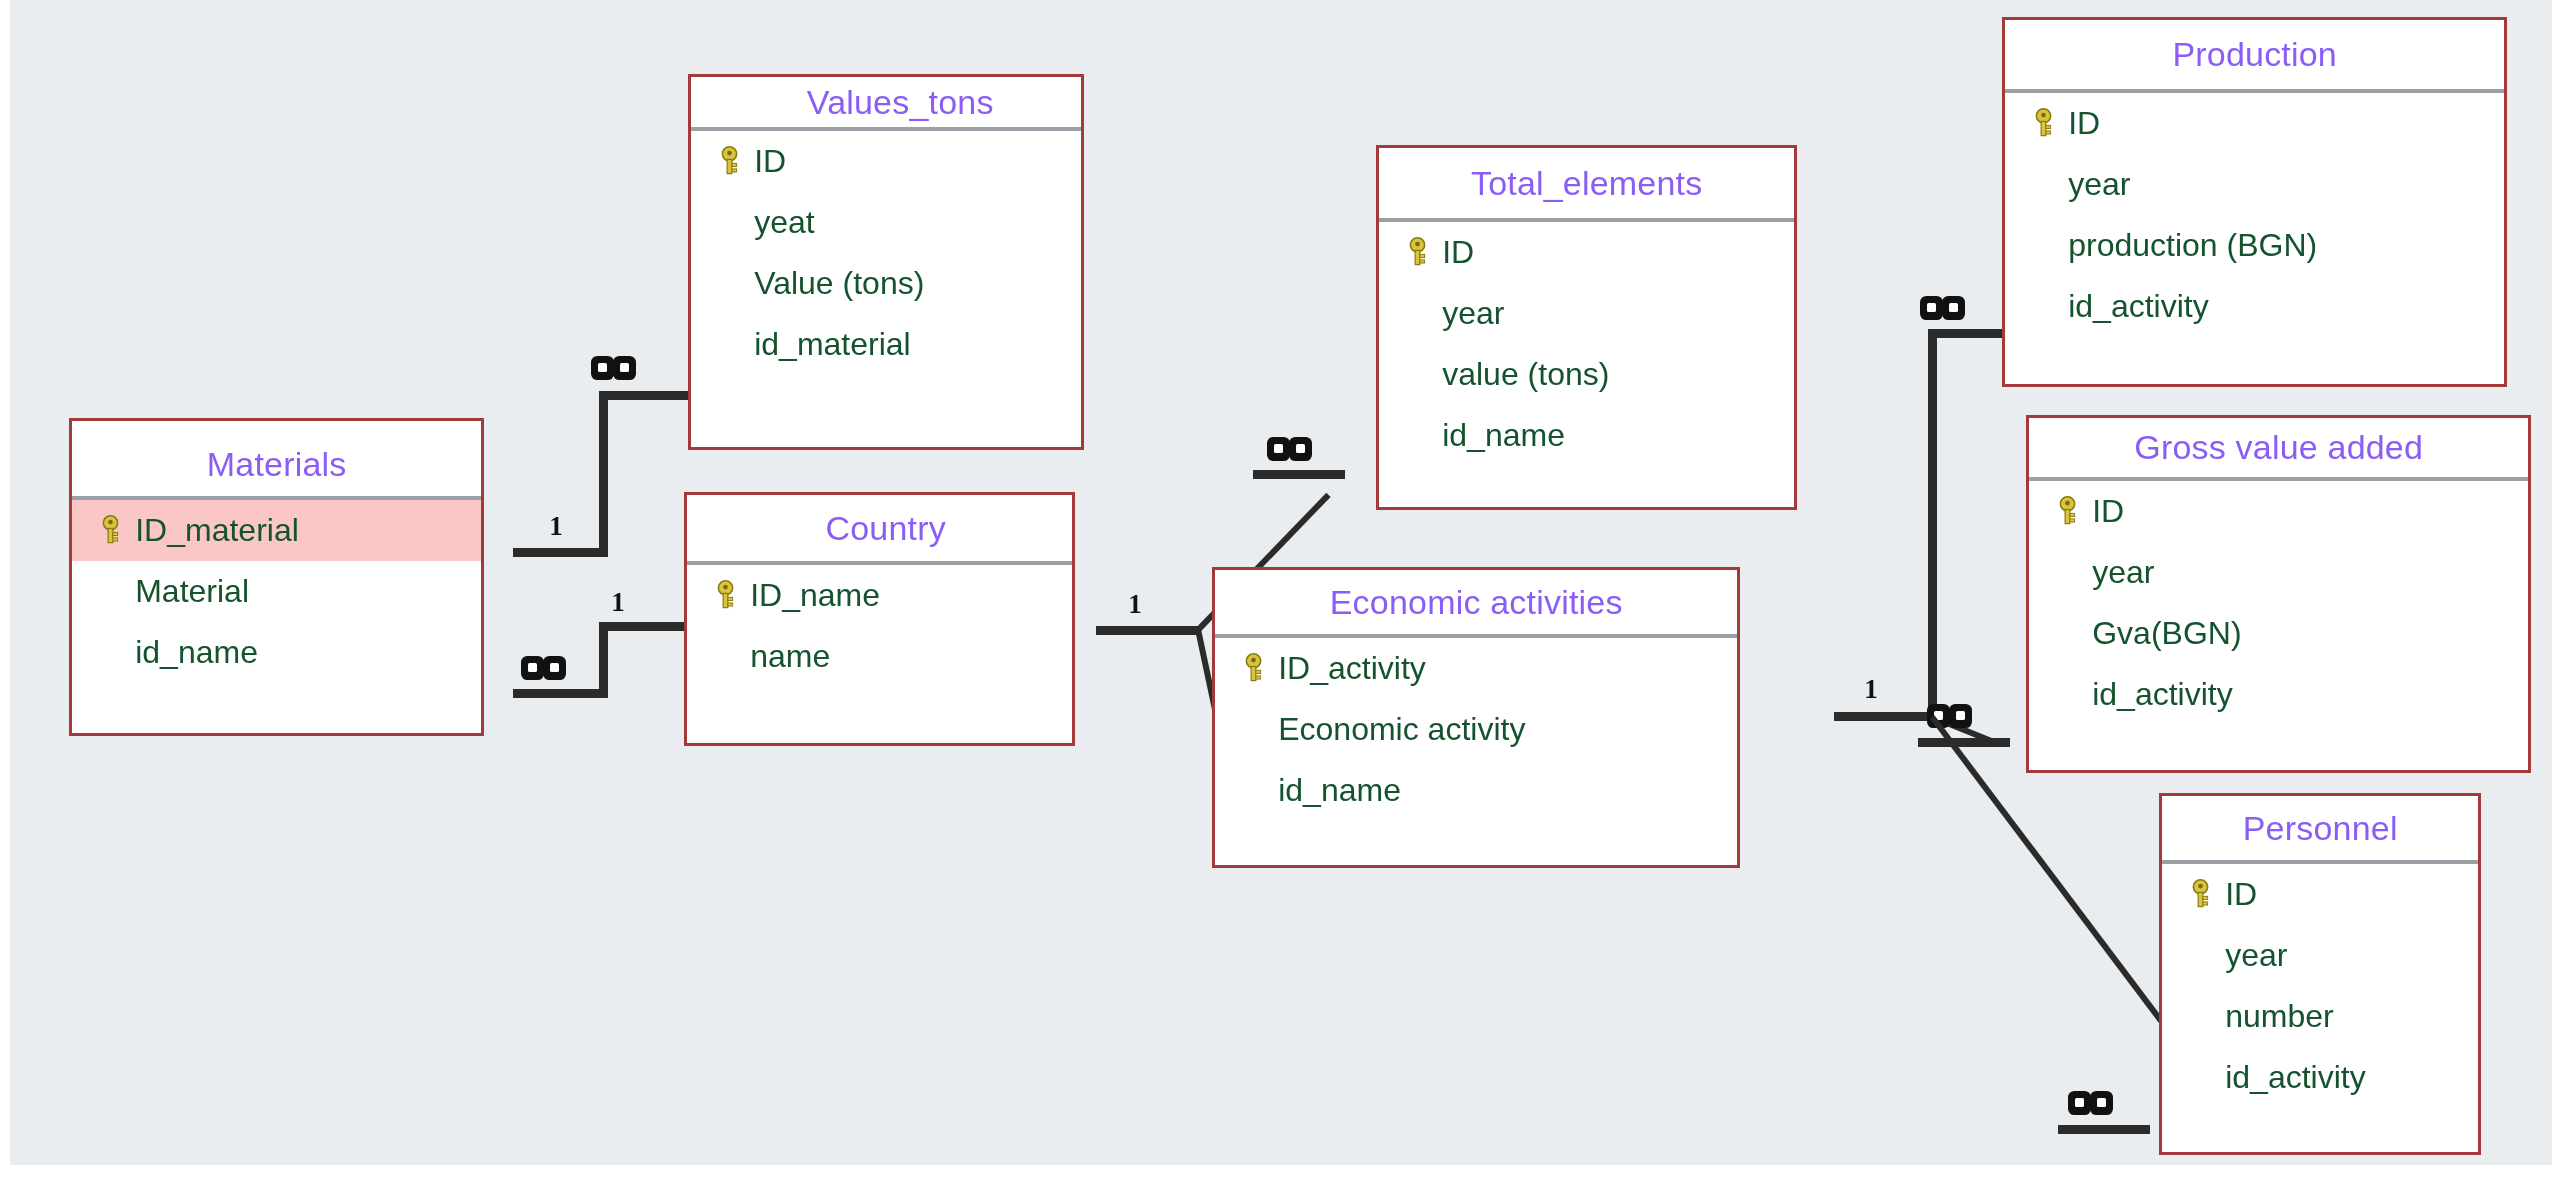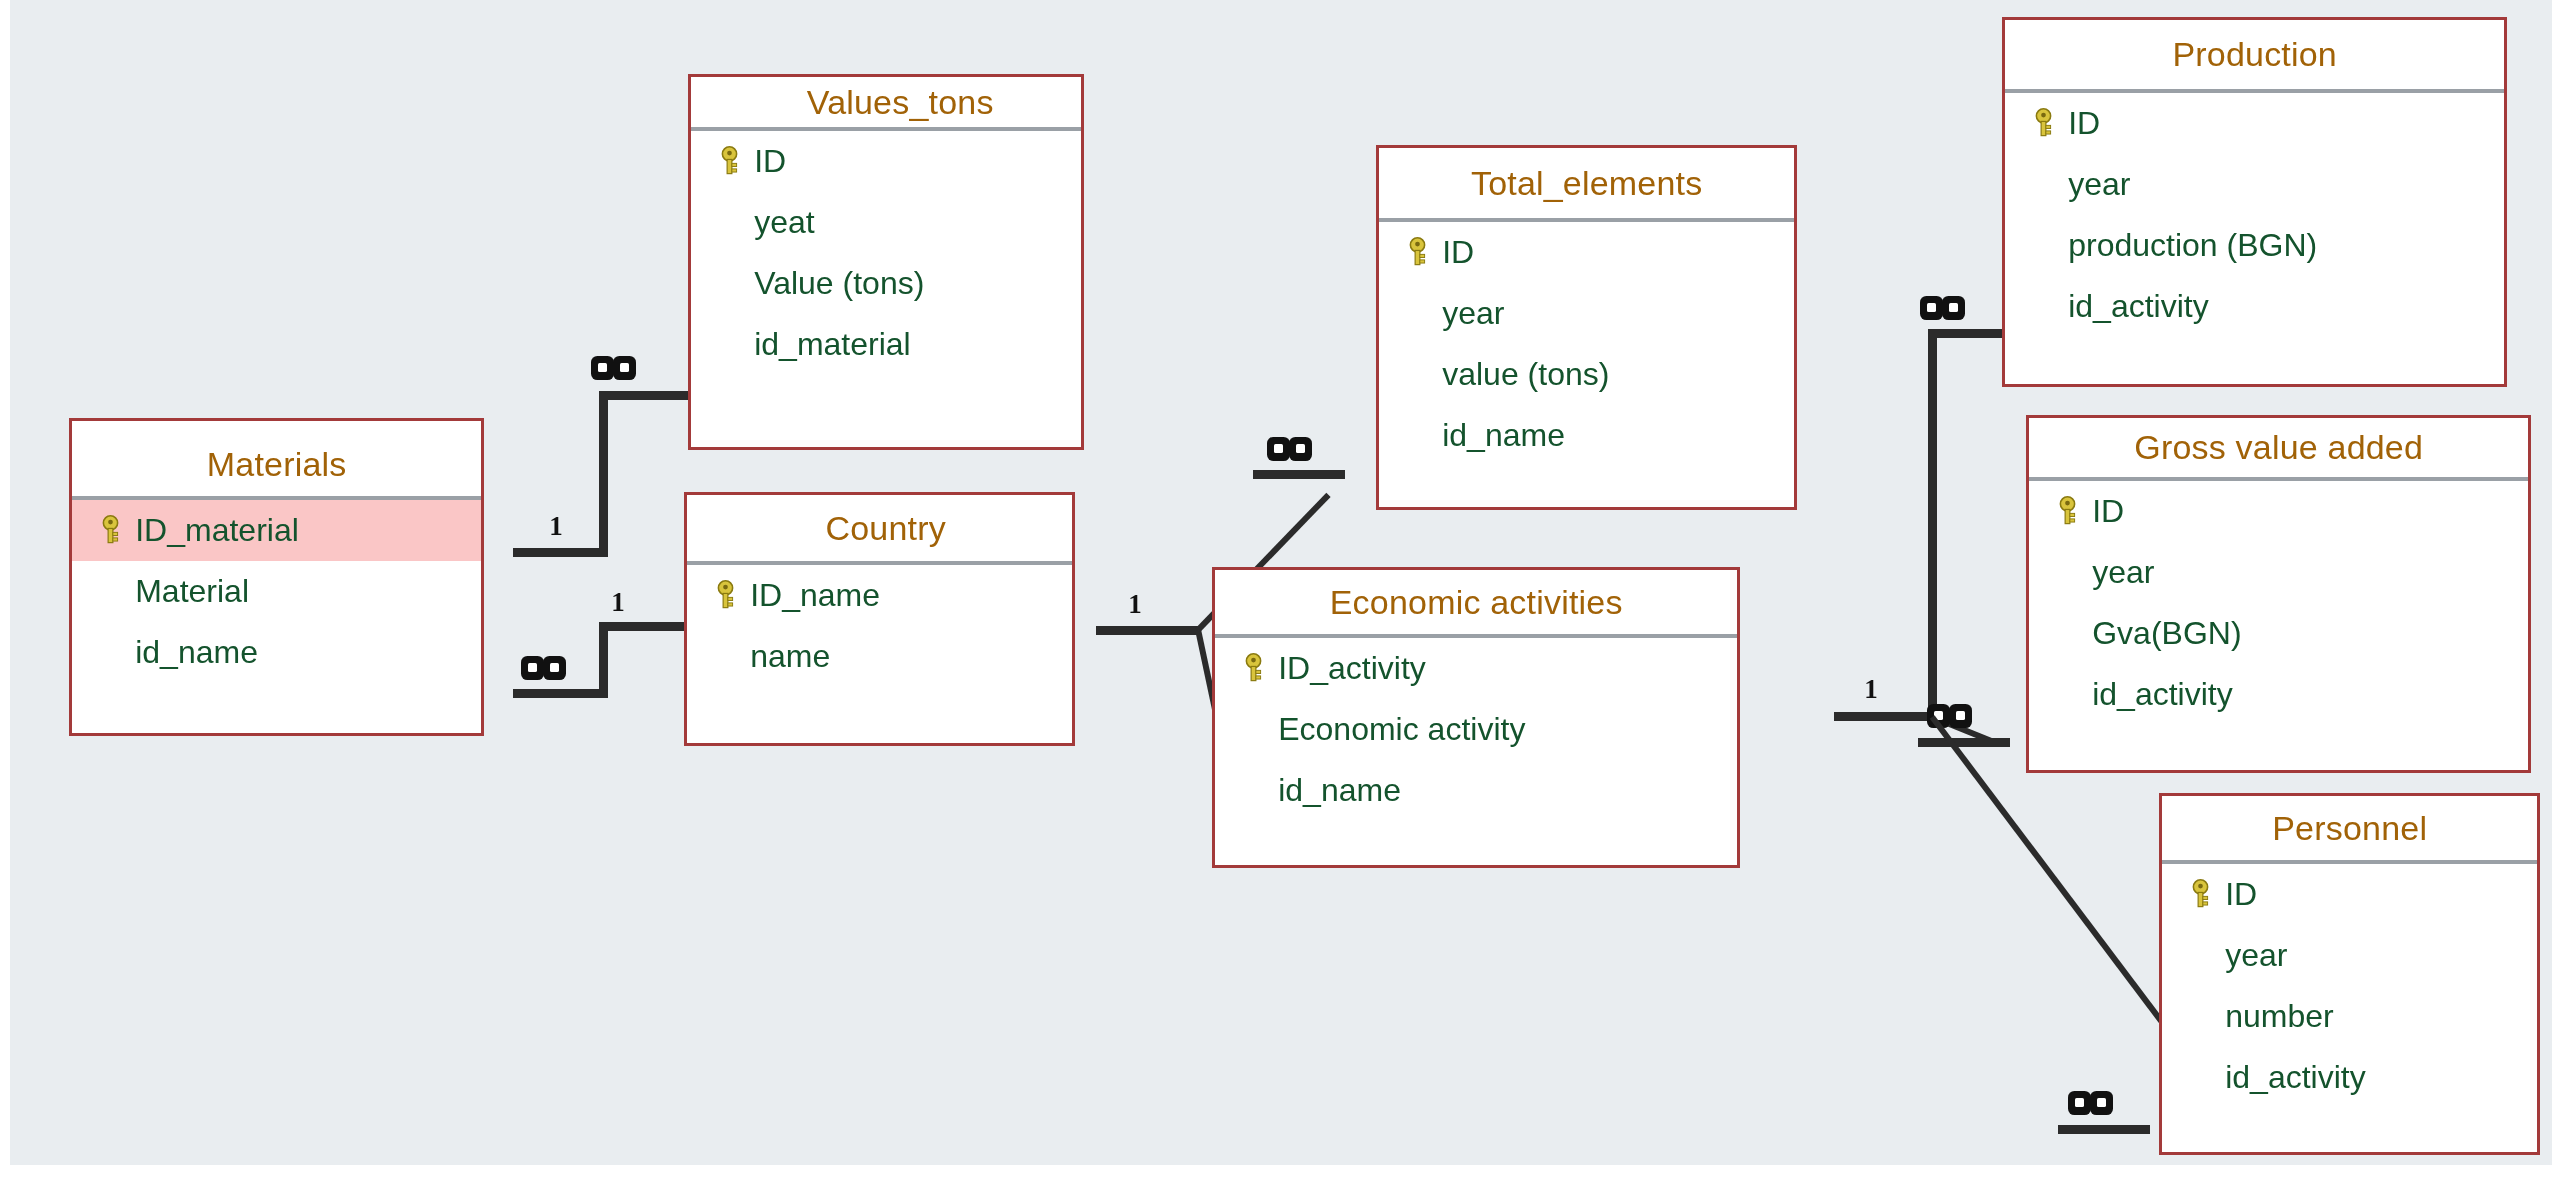--- a/index.html
+++ b/index.html
@@ -20,21 +20,21 @@
   .tbl{
     position:absolute;
     background:#ffffff;
     border:3.9px solid #a33a3a;
     box-sizing:border-box;
   }
   .tbl-title{
     display:flex;
     align-items:center;
     justify-content:center;
-    color:#a16207;
+    color:#8b5cf6;
     font-size:34px;
     font-weight:400;
     letter-spacing:0.2px;
     box-sizing:border-box;
     width:100%;
   }
   .tbl-sep{
     height:3.9px;
     background:#9aa0a6;
     width:100%;
@@ -388,21 +388,21 @@
         <span class="keyslot empty"></span>
         <span class="fname">Gva(BGN)</span>
       </div>
       <div class="fld">
         <span class="keyslot empty"></span>
         <span class="fname">id_activity</span>
       </div>
     </div>
   </div>
 
-  <div class="tbl" style="left:2149px; top:793px; width:381px; height:362px;">
+  <div class="tbl" style="left:2149px; top:793px; width:322px; height:362px;">
     <div class="tbl-title" style="height:64px;">Personnel</div>
     <div class="tbl-sep"></div>
     <div class="tbl-fields">
       <div class="fld">
         <span class="keyslot">
           <svg class="key-icon" viewBox="0 0 34 38">
               <g>
                 <circle cx="17" cy="10" r="9" fill="#d9c43c" stroke="#8a7a10" stroke-width="2"></circle>
                 <circle cx="17" cy="9" r="3" fill="#7a6a10"></circle>
                 <rect x="14" y="17" width="6" height="18" fill="#d9c43c" stroke="#8a7a10" stroke-width="1.5"></rect>

